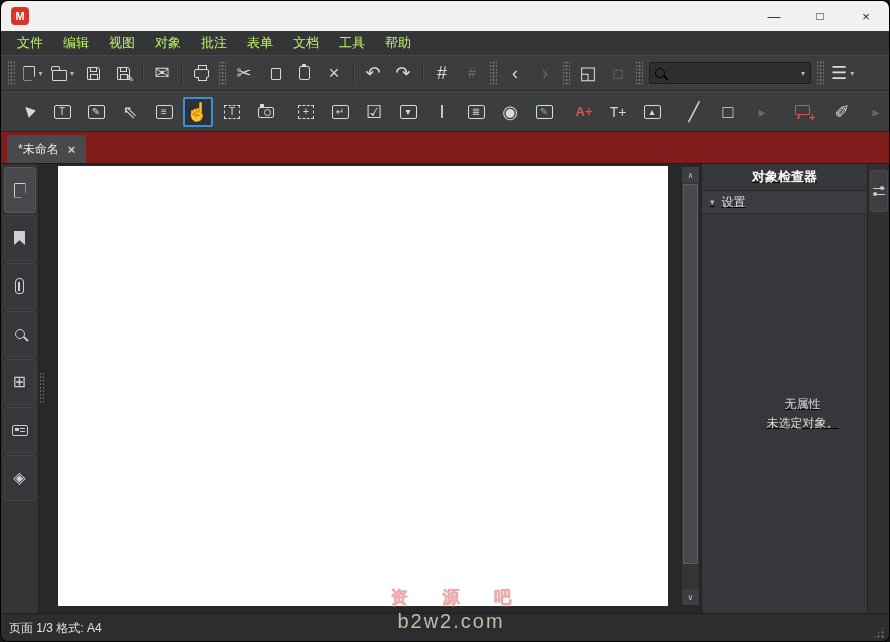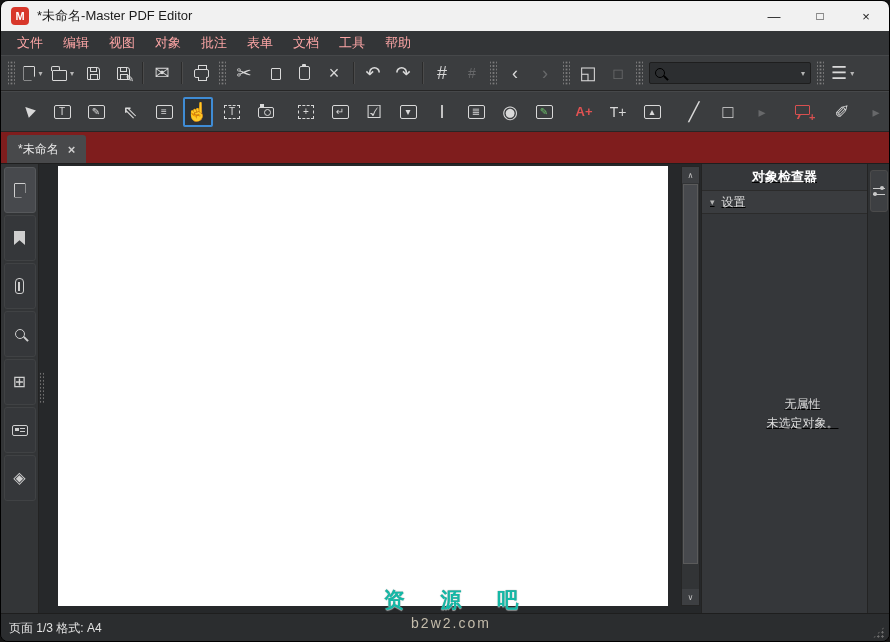--- a/index.html
+++ b/index.html
@@ -9,21 +9,21 @@
   
   .titlebar{height:30px;background:#f1f1f1;display:flex;align-items:center;}
   .logo{width:18px;height:18px;margin-left:10px;background:#d8372a;border-radius:4px;color:#fff;font-weight:bold;font-size:11px;display:flex;align-items:center;justify-content:center;}
   .title{margin-left:8px;font-size:13px;color:#1b1b1b;}
   .win-controls{margin-left:auto;display:flex;height:100%;}
   .wbtn{width:46px;height:100%;display:flex;align-items:center;justify-content:center;font-size:13px;color:#1b1b1b;background:none;border:none;padding:0;}
   .wbtn.max{font-size:12px;}
 
   
   .menubar{height:24px;background:#333537;display:flex;align-items:center;padding-left:6px;}
-  .menu-item{padding:0 10px;font-size:13px;color:#fca5a5;line-height:24px;}
+  .menu-item{padding:0 10px;font-size:13px;color:#bef264;line-height:24px;}
 
   
   .toolbar{background:#3b3d3f;display:flex;align-items:center;padding:0 4px;border-top:1px solid #46484a;border-bottom:1px solid #262626;}
   #toolbar-main{height:36px;}
   #toolbar-tools{height:41px;}
   .tbtn{position:relative;min-width:26px;height:26px;margin:0 2px;background:transparent;border:1px solid transparent;display:flex;align-items:center;justify-content:center;color:#d9d9d9;border-radius:2px;padding:0 1px;}
   #toolbar-tools .tbtn{min-width:30px;height:30px;}
   .tbtn.selected{border:2px solid #3f8cd5;background:#2e3236;}
   .tbtn.disabled{opacity:.28;}
   .glyph{font-size:14px;line-height:1;}
@@ -100,31 +100,30 @@
   .rp-body{flex:1;display:flex;flex-direction:column;align-items:center;justify-content:center;text-align:center;color:#dcdcdc;font-size:12px;line-height:1.55;padding-left:36px;}
   .edgestrip{width:22px;background:#2f3133;border-left:1px solid #232323;padding-top:6px;display:flex;justify-content:center;align-items:flex-start;}
   .side-tab{width:18px;height:42px;background:#3d3f42;border:1px solid #4b4b4b;border-radius:3px;display:flex;align-items:center;justify-content:center;padding:0;}
 
   
   .statusbar{height:30px;background:#2b2d2f;border-top:1px solid #1e1e1e;display:flex;align-items:center;padding:0 8px;color:#e2e2e2;font-size:12px;position:relative;}
   .resize-grip{position:absolute;right:4px;bottom:4px;width:13px;height:13px;background-image:radial-gradient(circle,#717171 1px,transparent 1.2px);background-size:4.2px 4.2px;clip-path:polygon(100% 0,100% 100%,0 100%);}
 
   
   .watermark{position:absolute;left:450px;top:585px;transform:translateX(-50%);text-align:center;pointer-events:none;}
-  .wm1{font-size:21px;letter-spacing:15px;margin-right:-15px;color:#14b8a6;font-weight:bold;text-shadow:0 1px 1px rgba(255,255,255,.55),0 0 1px #6c6c6c;white-space:nowrap;}
-  .wm2{font-size:14px;letter-spacing:2px;color:#c4bcab;margin-top:1px;}
+  .wm1{font-size:17px;letter-spacing:15px;margin-right:-15px;color:#fca5a5;font-weight:bold;text-shadow:0 1px 1px rgba(255,255,255,.55),0 0 1px #6c6c6c;white-space:nowrap;}
+  .wm2{font-size:20px;letter-spacing:2px;color:#c4bcab;margin-top:1px;}
 </style>
 </head>
 <body>
 
 <div class="window">
 
   <div class="titlebar">
     <div class="logo">M</div>
-    <div class="title">*未命名-Master PDF Editor</div>
     <div class="win-controls">
       <button class="wbtn">—</button>
       <button class="wbtn max">□</button>
       <button class="wbtn">×</button>
     </div>
   </div>
 
   <div class="menubar" id="menubar">
       <span class="menu-item">文件</span>
       <span class="menu-item">编辑</span>

